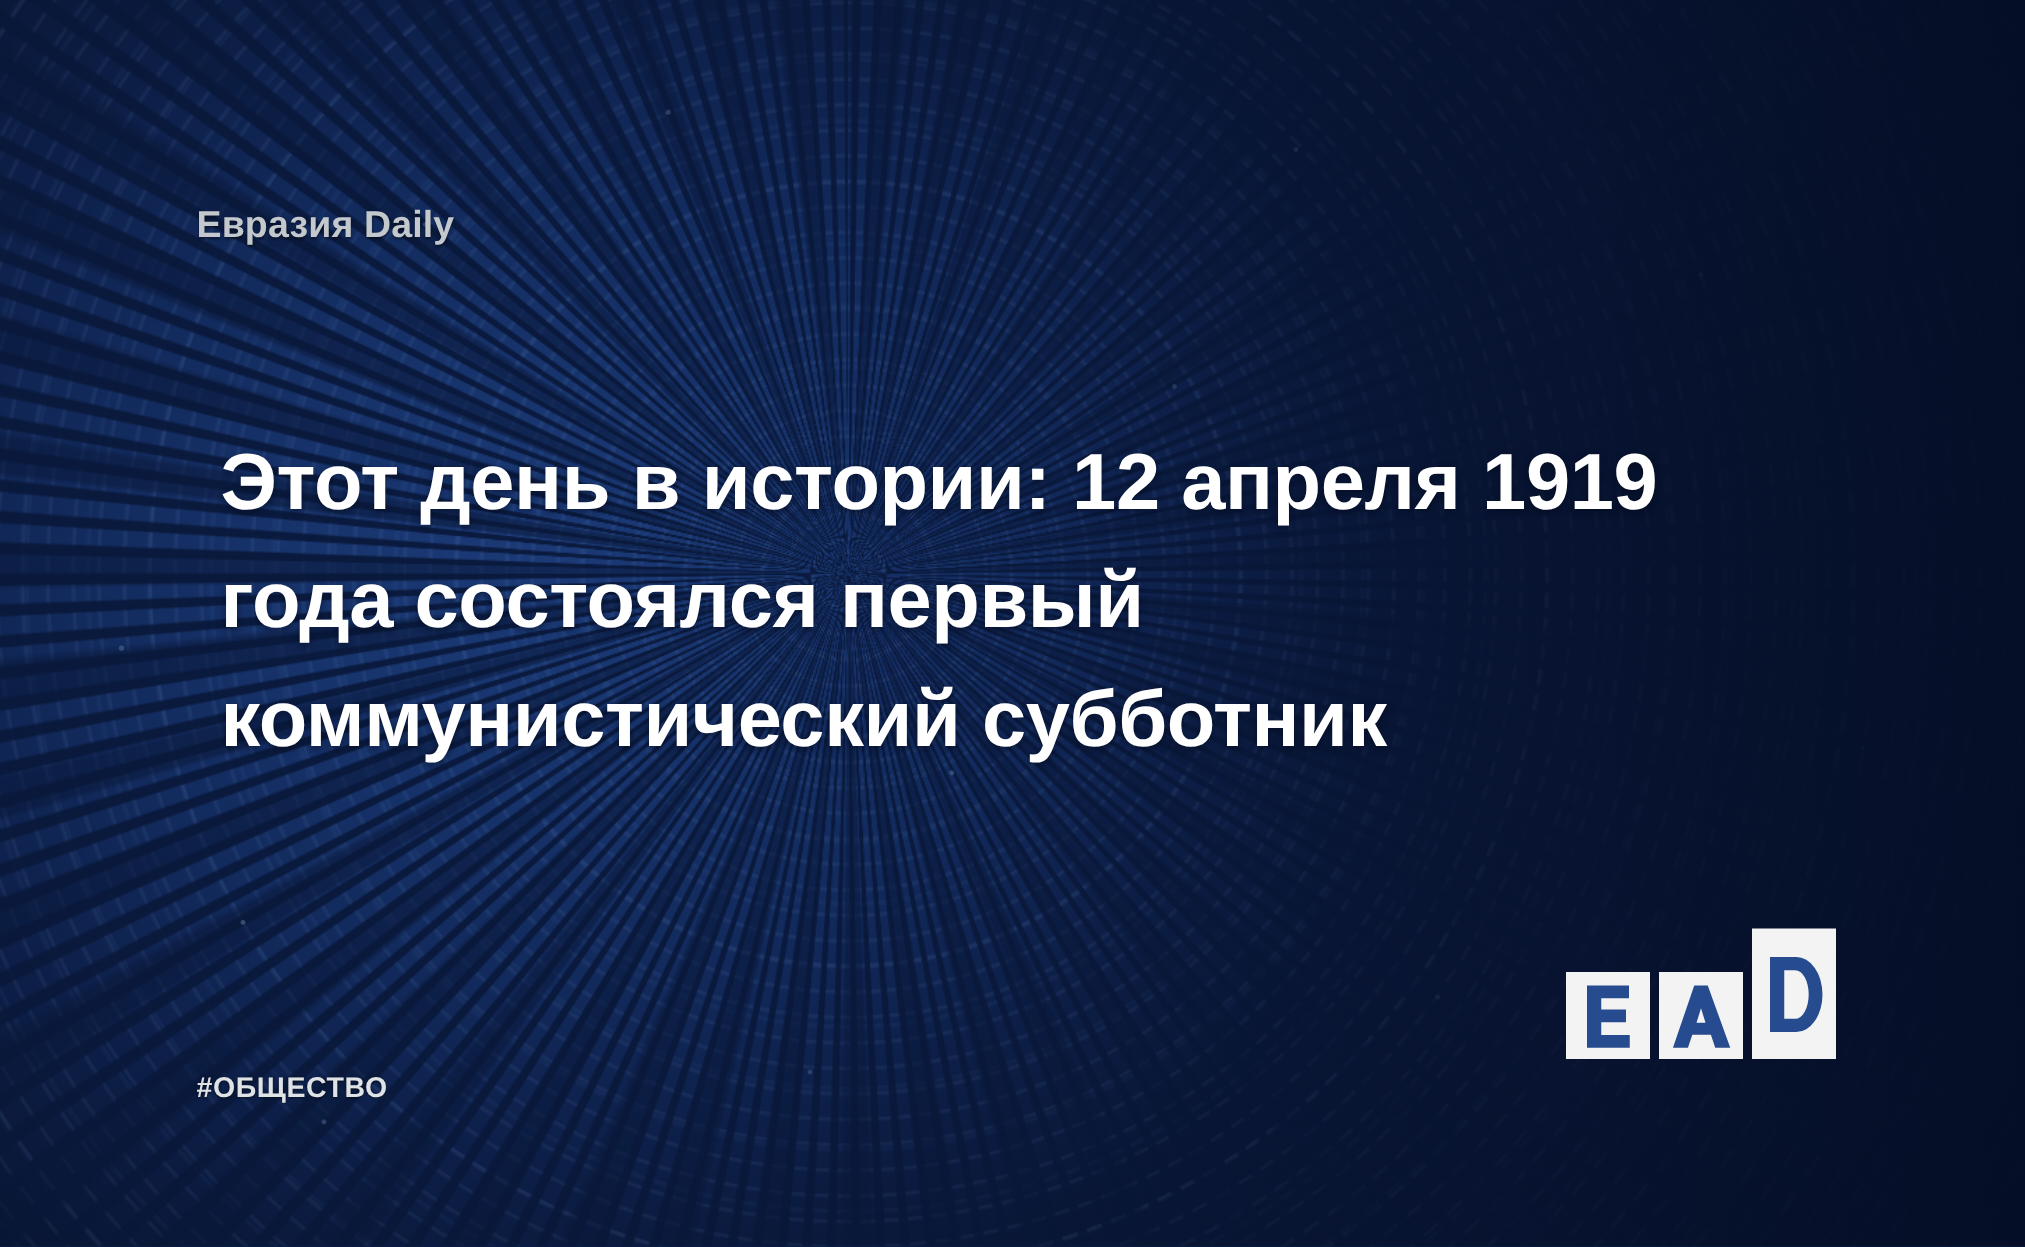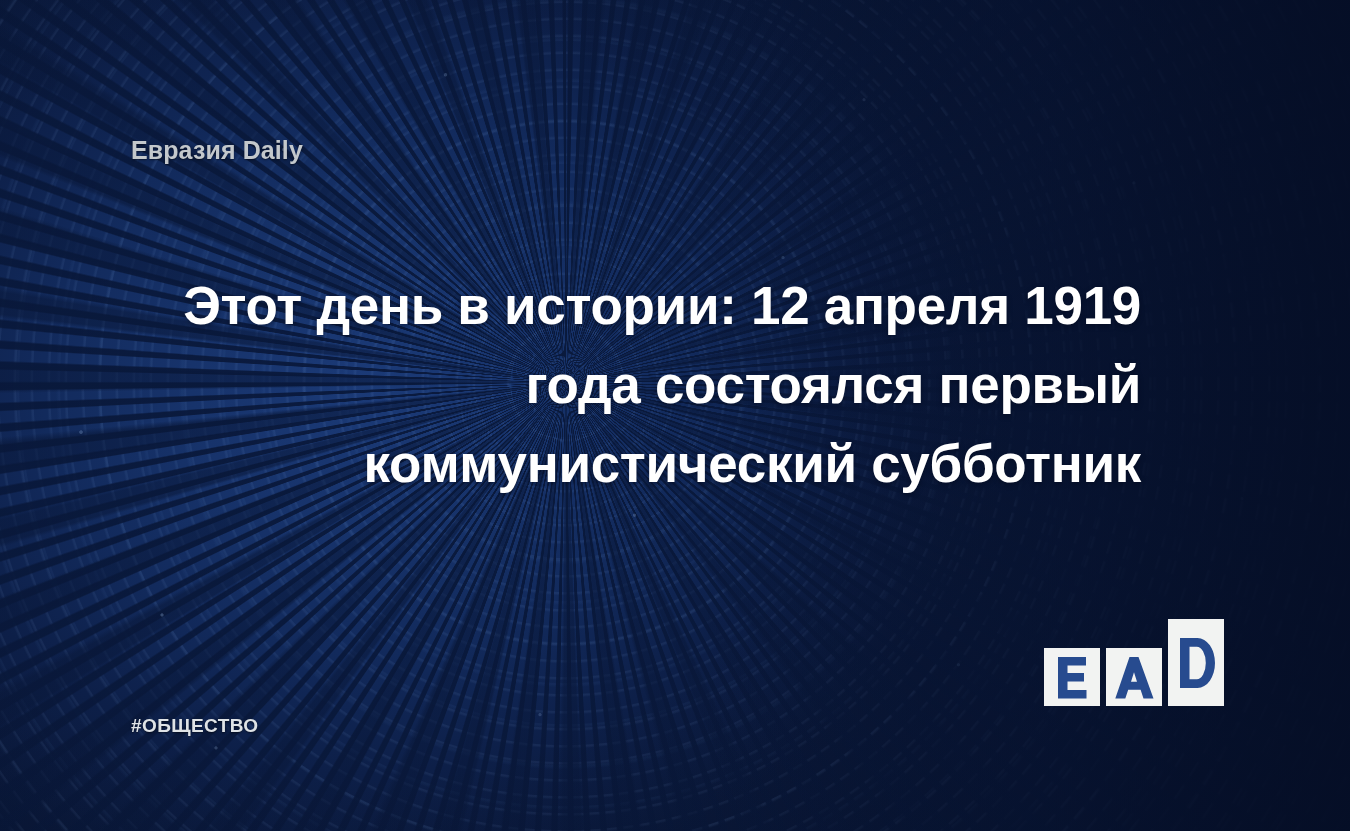--- a/index.html
+++ b/index.html
@@ -13,21 +13,20 @@
     font-family: "Liberation Sans", "DejaVu Sans", sans-serif;
   }
 
   .card {
     position: relative;
     width: 1350px;
     height: 831px;
     overflow: hidden;
     background: #0e2150;
     user-select: none;
-    text-align: right;
   }
 
   
   .bg {
     position: absolute;
     inset: 0;
     overflow: hidden;
   }
 
   .bg-base {
@@ -128,21 +127,21 @@
     color: #c3c8cc;
     text-shadow: 0 1px 2px rgba(0,0,0,.45);
     white-space: nowrap;
   }
 
   .headline {
     position: absolute;
     left: 131px;
     top: 266px;
     width: 1010px;
-    margin: 0;
+    margin: 16px;
     font-size: 53px;
     line-height: 79px;
     font-weight: 700;
     letter-spacing: -0.3px;
     color: #ffffff;
     text-shadow: 0 2px 5px rgba(3,10,28,.55);
   }
 
   .tag {
     position: absolute;

